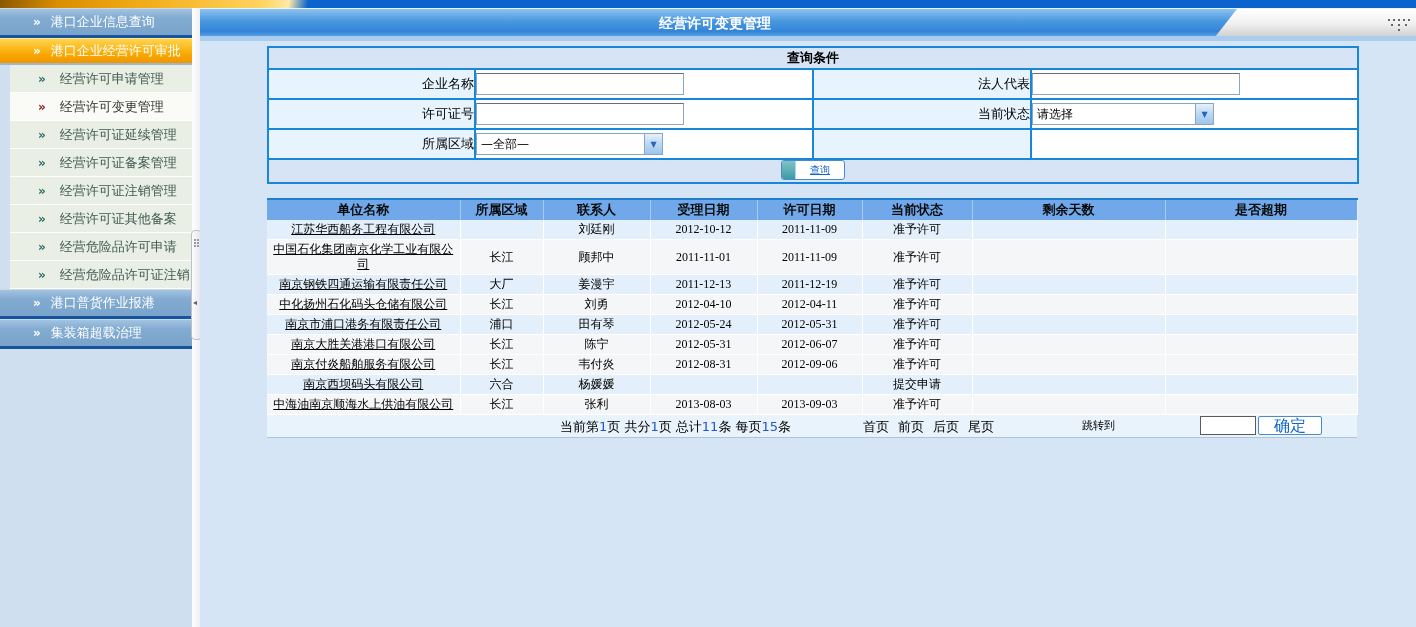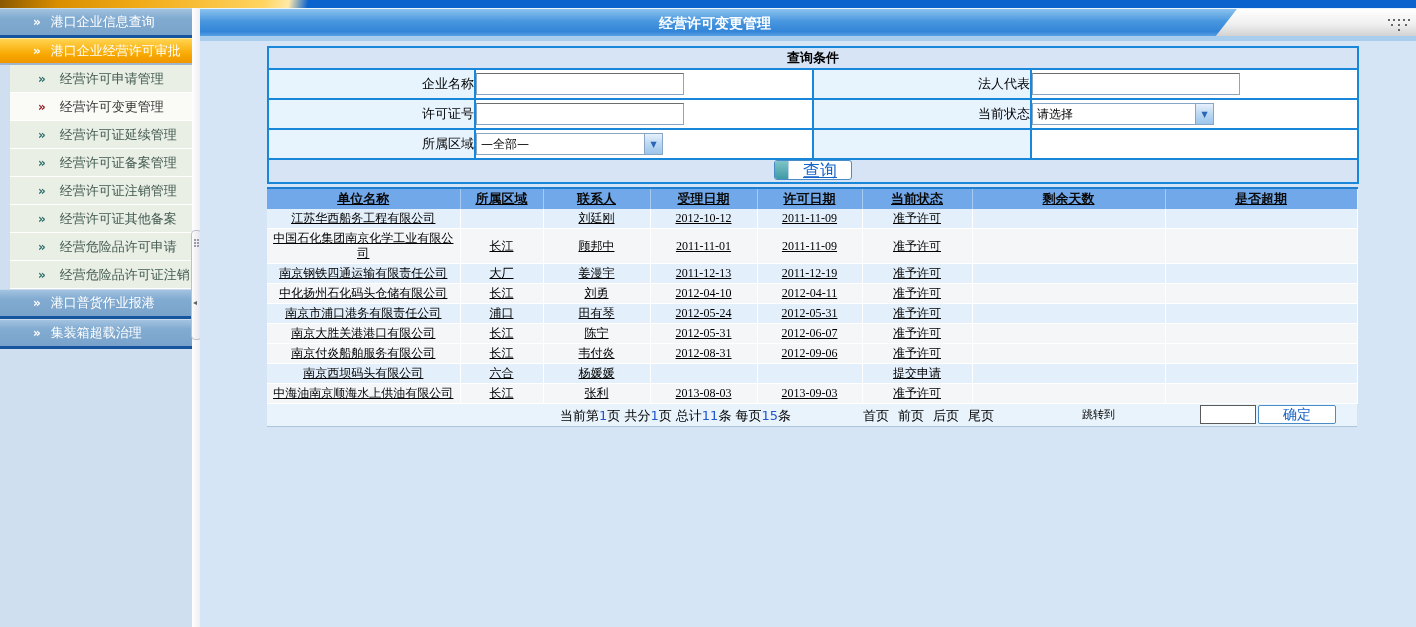--- a/index.html
+++ b/index.html
@@ -61,43 +61,43 @@
   .sel{display:inline-flex;align-items:center;width:185px;height:20px;border:1px solid #89A7C4;
     background:#FFF;vertical-align:middle;position:relative;gap:16px;}
   .sel .sel-text{flex:1;padding-left:4px;font-size:12px;white-space:nowrap;overflow:hidden;}
   .sel .sel-btn{width:17px;height:100%;background:linear-gradient(180deg,#E7F1FC,#BBD8F2 50%,#9CC5EC);
     border-left:1px solid #89A7C4;display:flex;align-items:center;justify-content:center;
     color:#2A66B8;font-size:8px;}
   .btn-search{display:inline-flex;align-items:center;height:18px;border:1px solid #4A8CC8;
     border-radius:3px;background:#FFF;cursor:pointer;overflow:hidden;}
   .btn-search .cap{width:13px;height:100%;background:linear-gradient(180deg,#7FC4C8,#3E9AA4);
     border-right:1px solid #B9D2E8;}
-  .btn-search .lbl{padding:0 14px;color:#1464C8;font-size:17px;text-decoration:underline;}
-  
-  table.results{width:1090px;border-collapse:collapse;table-layout:fixed;margin-top:3px;
-    border-top:2px solid #1E7FD0;text-decoration:underline;}
+  .btn-search .lbl{padding:0 14px;color:#1464C8;font-size:10px;text-decoration:underline;}
+  
+  table.results{width:1090px;border-collapse:collapse;table-layout:fixed;margin-top:14px;
+    border-top:2px solid #1E7FD0;}
   table.results th{height:20px;background:#70A8EA;font-size:13px;font-weight:bold;color:#0A0A0A;
     border-right:1px solid rgba(255,255,255,0.4);padding:0;}
   table.results td{font-size:12px;text-align:center;padding:2px 3px;line-height:15px;
     border-right:1px solid #FFFFFF;border-bottom:1px solid #FFFFFF;word-break:break-all;}
   tr.row-odd td{background:#E3F0FB;}
   tr.row-even td{background:#F5F6F8;}
   td .co-link{color:#000;text-decoration:underline;cursor:pointer;}
   .date{font-family:"Liberation Serif","DejaVu Serif",serif;font-size:13px;}
   
   .pager{position:relative;width:1090px;height:22px;background:#E8F3FC;border-bottom:1px solid #AEC4DA;}
   .pg-summary{position:absolute;left:293px;top:3px;font-size:13px;white-space:nowrap;}
   .pg-summary .pg-num{color:#2255CC;}
   .pg-nav{position:absolute;left:596px;top:3px;font-size:13px;white-space:nowrap;}
   .pg-nav span{margin-right:9px;cursor:pointer;text-align:right;}
   .pg-jump-label{position:absolute;left:815px;top:3px;font-size:11px;}
   .pg-jump-input{position:absolute;left:933px;top:1px;width:50px;height:15px;border:1px solid #5A5A5A;
     background:#FFF;font-size:12px;}
-  .btn-confirm{position:absolute;left:991px;top:1px;height:17px;padding:0 24px;border:1px solid #4A8CC8;
-    border-radius:2px;background:#FFF;color:#1464C8;font-size:14px;line-height:17px;cursor:pointer;}
+  .btn-confirm{position:absolute;left:991px;top:1px;height:17px;padding:0 15px;border:1px solid #4A8CC8;
+    border-radius:2px;background:#FFF;color:#1464C8;font-size:16px;line-height:17px;cursor:pointer;}
 </style>
 </head>
 <body>
 
 <div class="top-strip">
   <div class="gold"></div>
 </div>
 
 <div class="sidebar">
   <div class="menu-item menu-blue">

